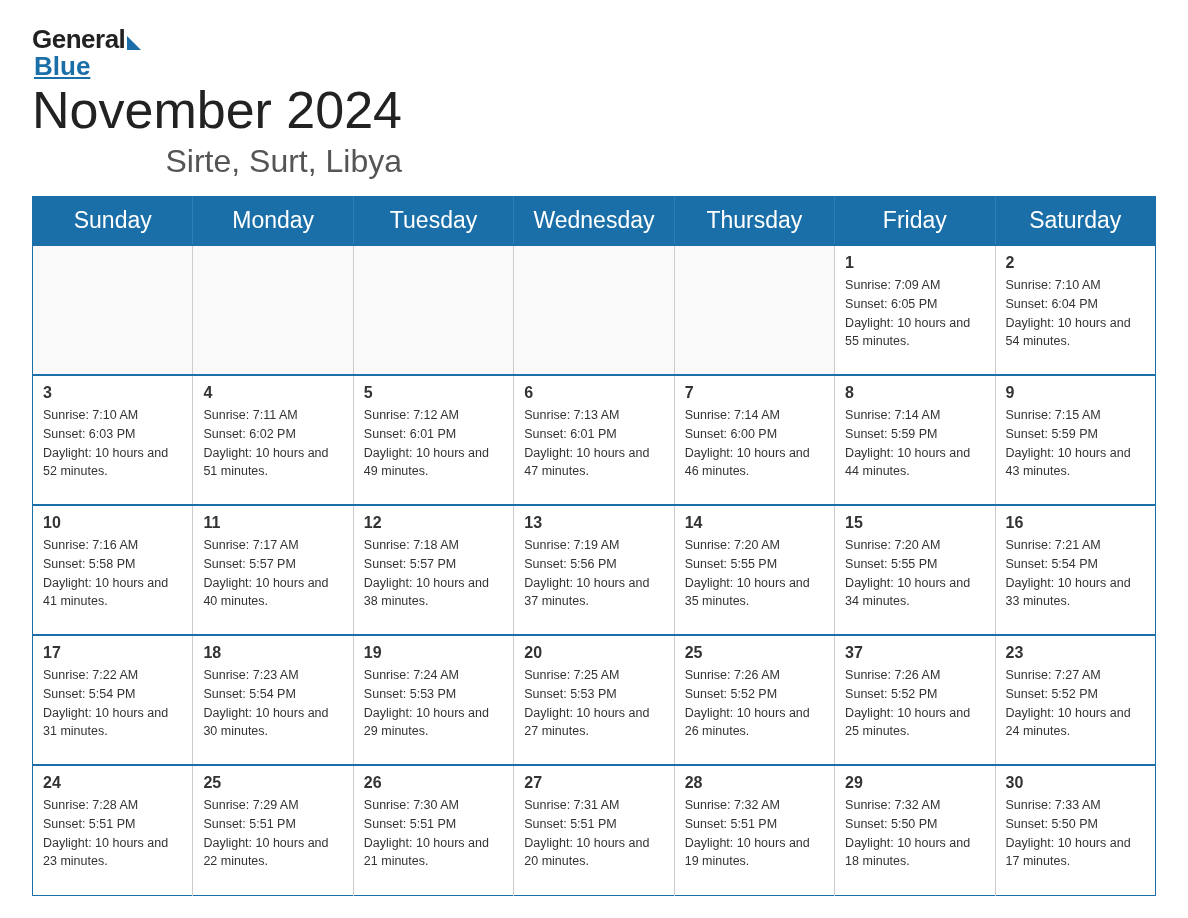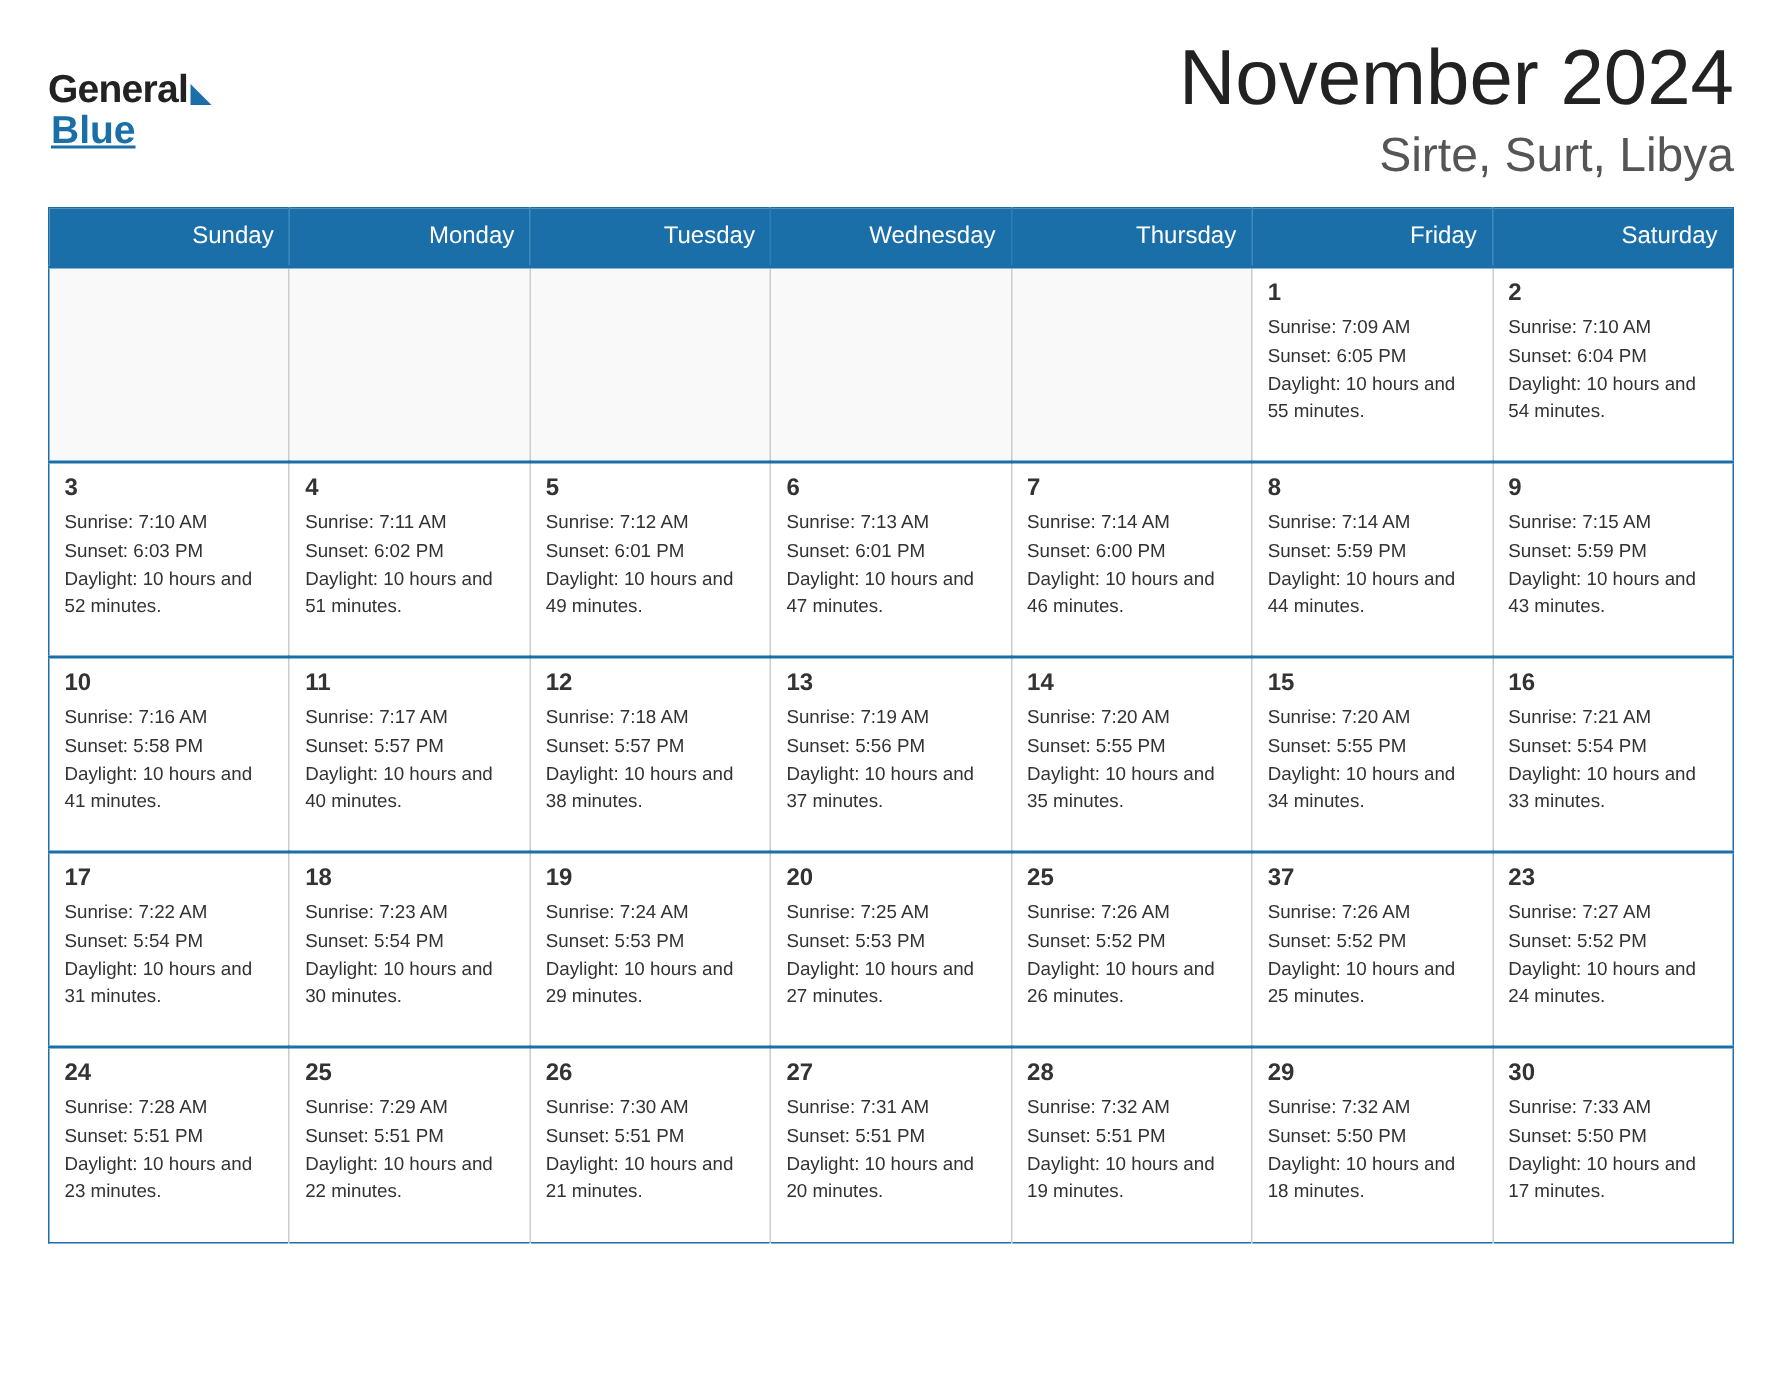--- a/index.html
+++ b/index.html
@@ -7,22 +7,23 @@
       font-family: Arial, sans-serif;
       background: #fff;
       color: #333;
       padding: 24px 32px;
       width: 1188px;
       min-height: 918px;
     }
     .header-section {
       display: flex;
       justify-content: space-between;
-      align-items: center;
+      align-items: flex-start;
       margin-bottom: 16px;
+      flex-direction: column;
     }
     .logo {
       display: flex;
       flex-direction: column;
       align-items: flex-start;
     }
     .logo-top {
       display: flex;
       align-items: center;
     }
@@ -50,38 +51,37 @@
       text-decoration: underline;
     }
     .title-section {
       text-align: right;
     }
     .main-title {
       font-size: 52px;
       font-weight: normal;
       color: #222;
       line-height: 1.1;
-      margin-left: 17px;
     }
     .subtitle {
       font-size: 32px;
       color: #555;
       margin-top: 4px;
     }
     .calendar {
       width: 100%;
       border-collapse: collapse;
       border: 1px solid #1a6fa8;
     }
     .calendar thead tr th {
       background-color: #1a6fa8;
       color: #fff;
-      text-align: right;
+      text-align: center;
       padding: 10px 10px;
-      font-size: 16px;
+      font-size: 23px;
       font-weight: normal;
       border-right: 1px solid #2980b9;
       margin-top: 48px;
     }
     .calendar thead tr th:last-child {
       border-right: none;
     }
     .calendar tbody tr {
       border-top: 2px solid #1a6fa8;
     }

